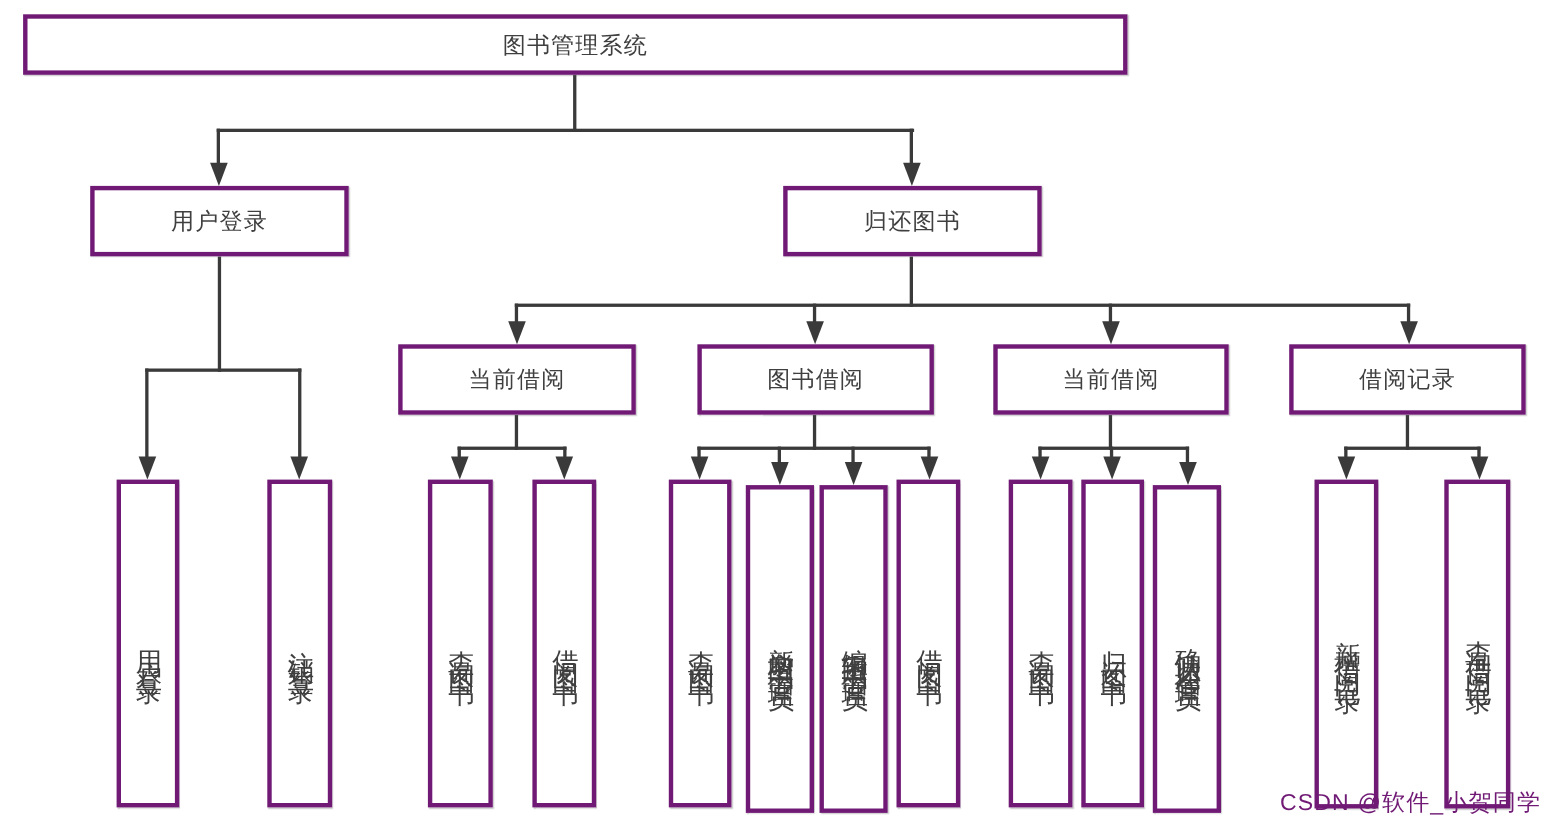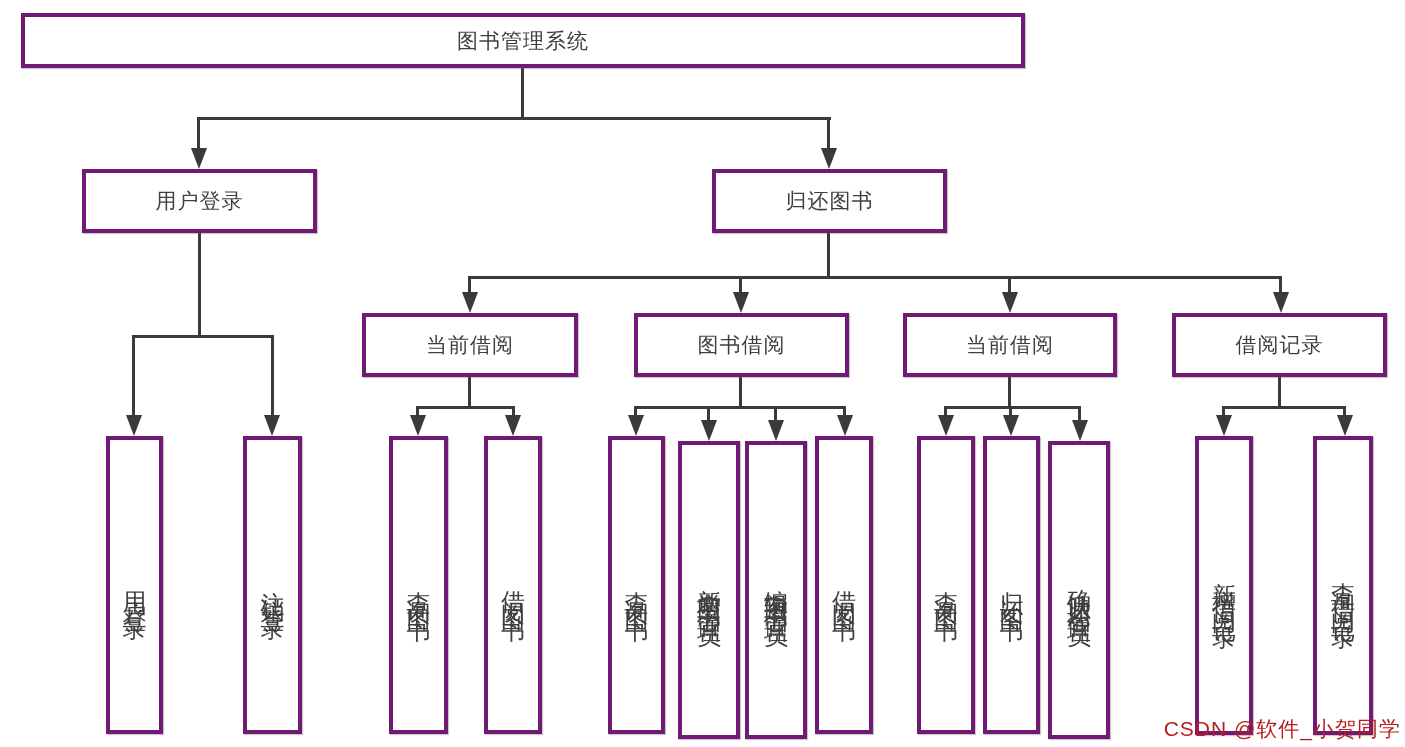--- a/index.html
+++ b/index.html
@@ -23,21 +23,21 @@
   .ls-tight { letter-spacing:5px; text-indent:5px; }
   .vline { position:absolute; width:3px; background:#3a3a3a; z-index:1; }
   .hline { position:absolute; height:3px; background:#3a3a3a; z-index:1; }
   .arrow {
     position:absolute; width:0; height:0; z-index:1;
     border-left:8px solid transparent; border-right:8px solid transparent;
     border-top:21px solid #3a3a3a;
   }
   .watermark {
     position:absolute; right:4px; bottom:4px; z-index:3;
-    color:#b91c1c; font-size:21px; letter-spacing:1px; white-space:nowrap;
+    color:#701a75; font-size:21px; letter-spacing:1px; white-space:nowrap;
   }
 </style>
 </head>
 <body>
 
 <div class="canvas">
 
   <div class="box" style="left:21px; top:13px; width:1004px; height:55px;">
     <span>图书管理系统</span>
   </div>

